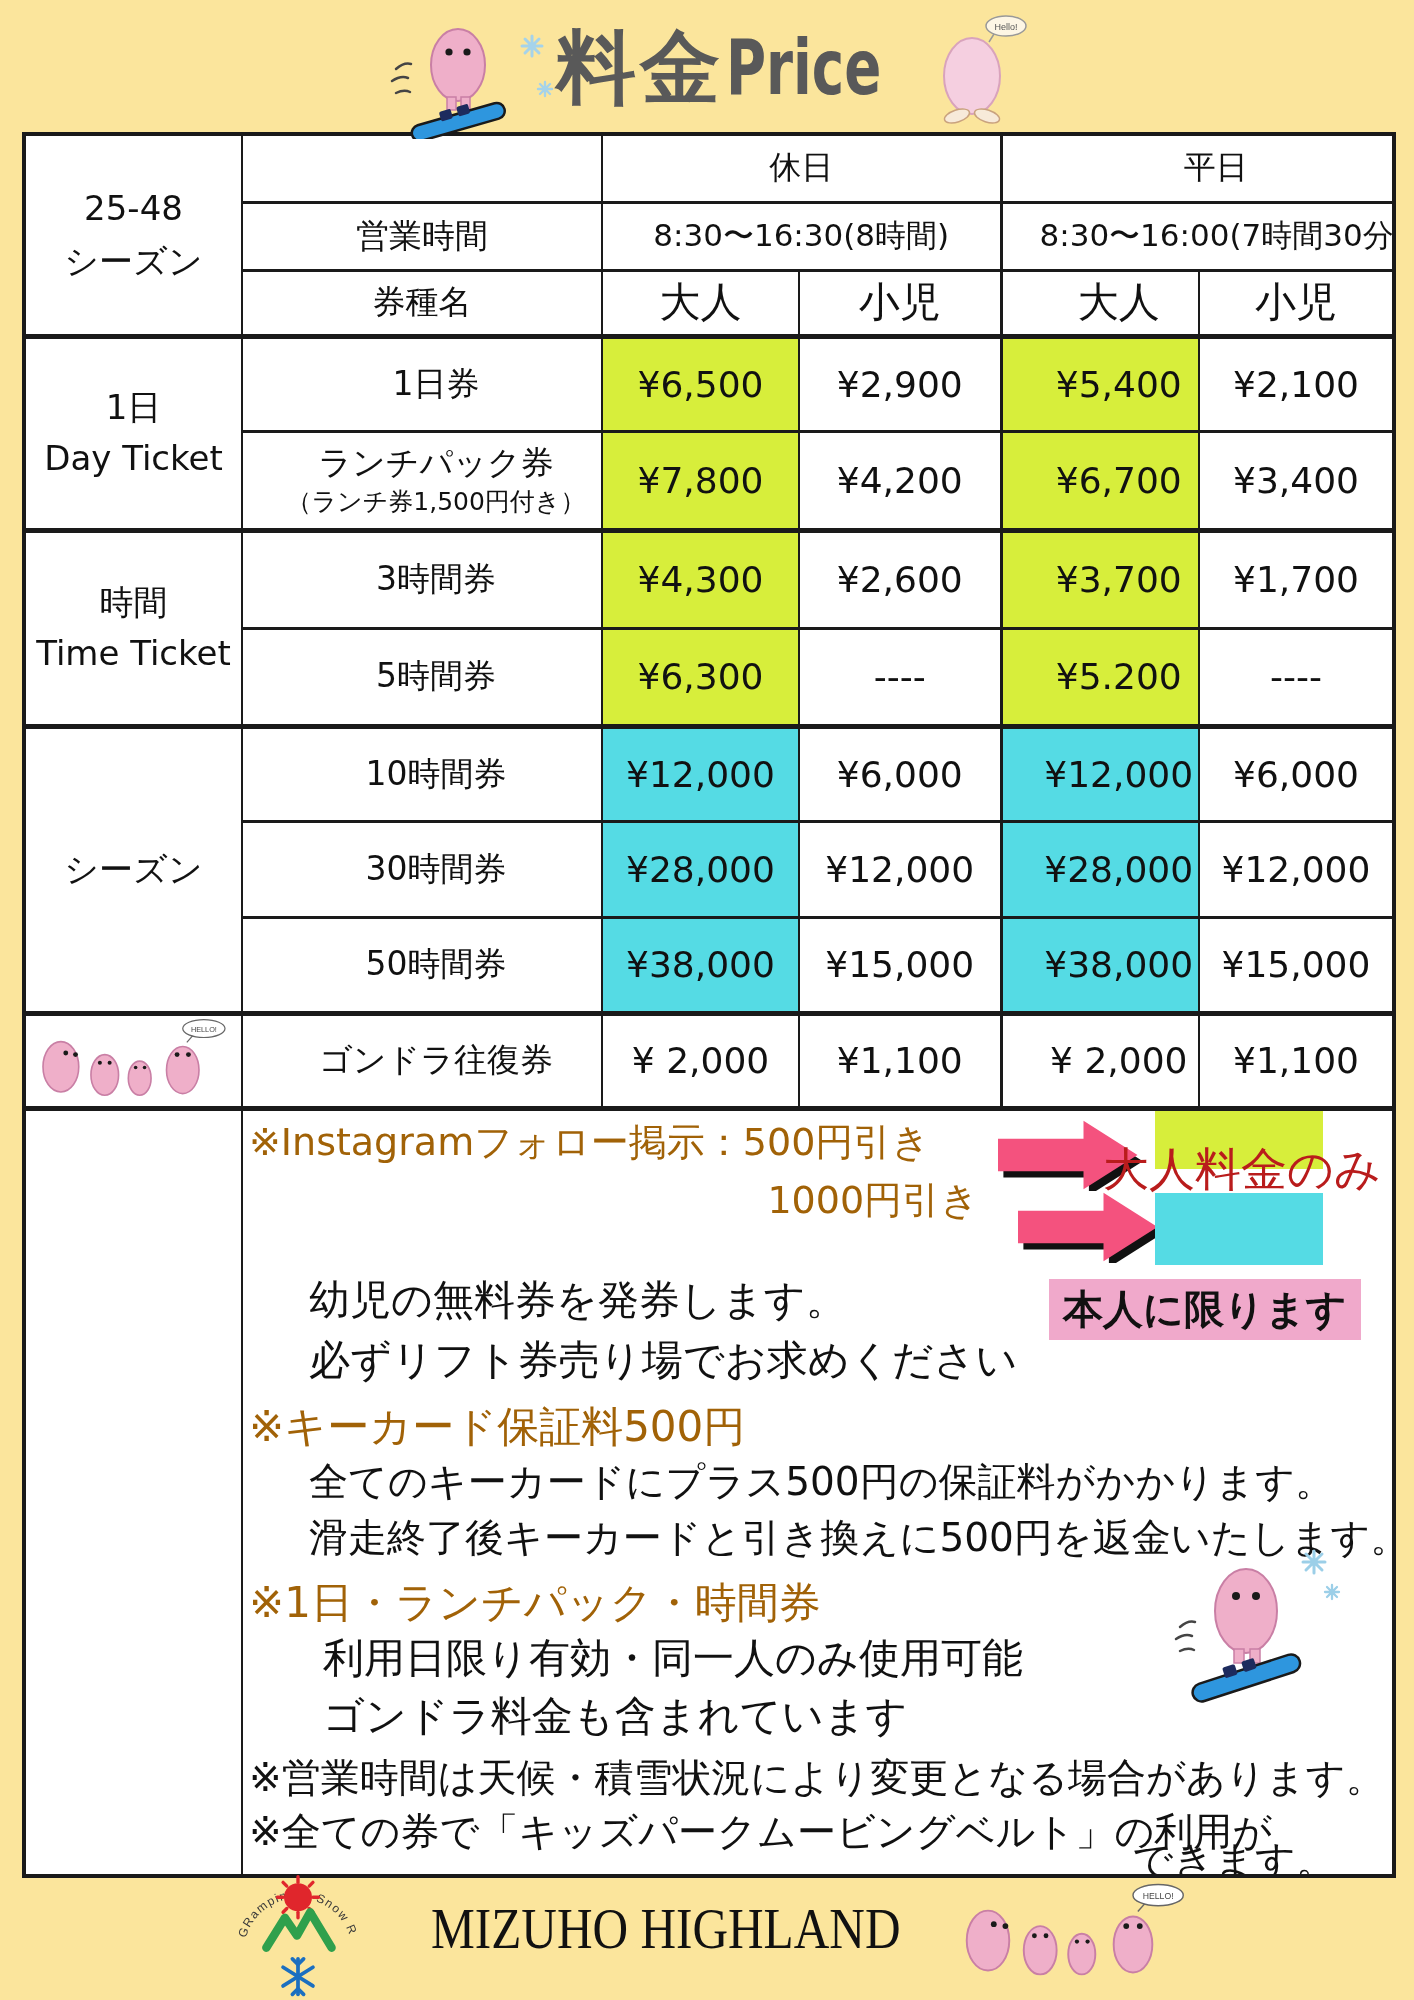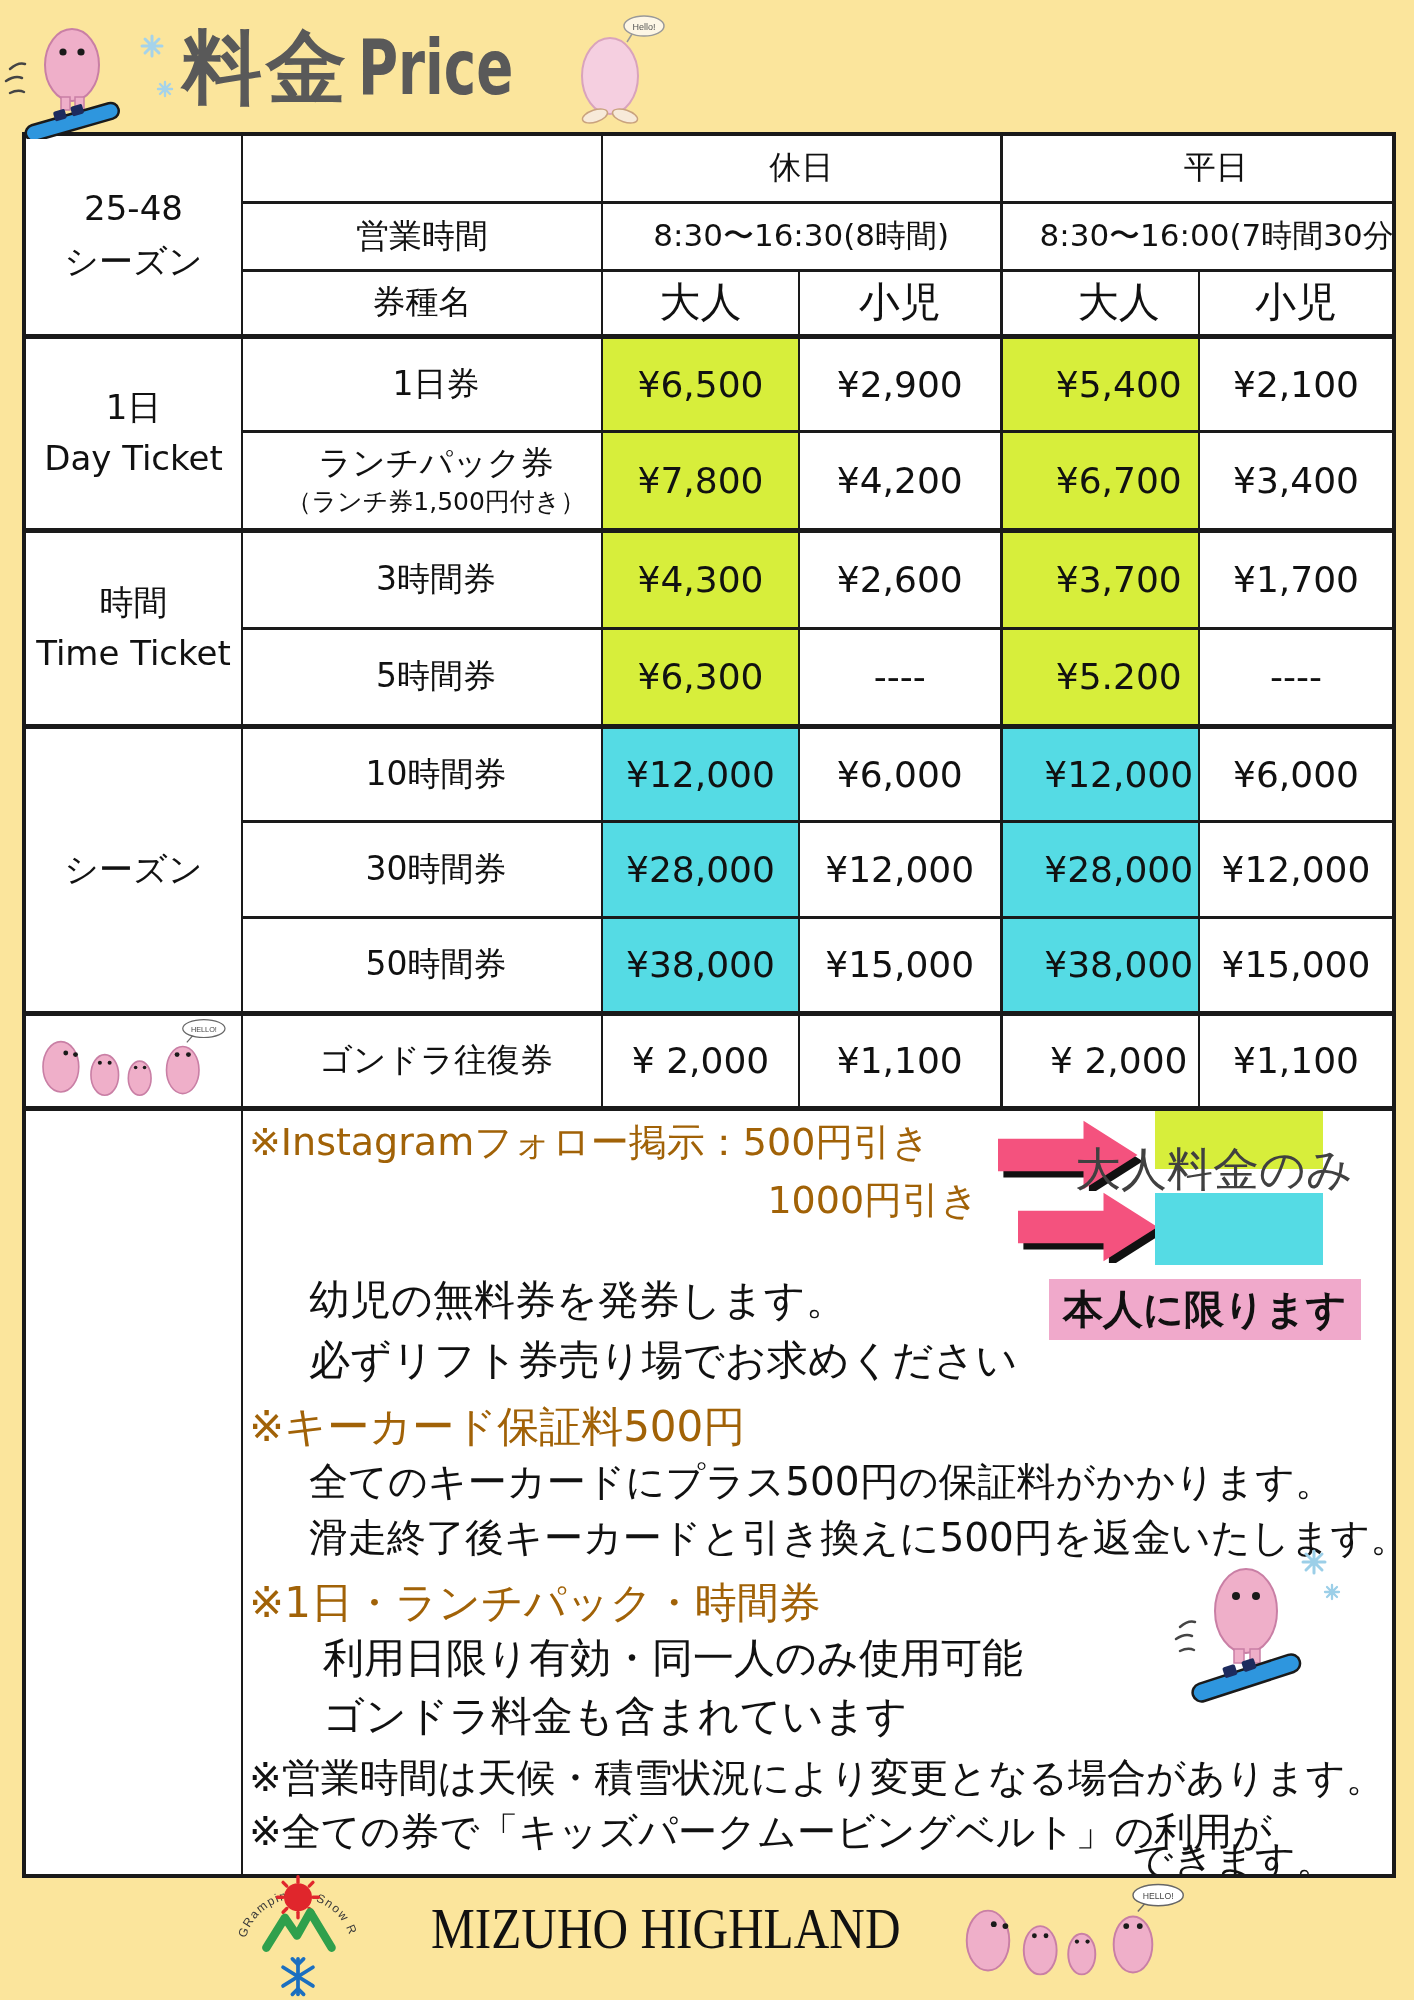--- a/index.html
+++ b/index.html
@@ -6,21 +6,21 @@
   html,body { margin:0; padding:0; }
   body {
     width:1414px; height:2000px; position:relative; overflow:hidden;
     background:#FBE59C;
     font-family:"DejaVu Sans", sans-serif;
     color:#111;
   }
   
   .title-row {
     position:absolute; top:6px; left:0; right:0; height:124px;
-    display:flex; justify-content:flex-start; align-items:center; gap:8px;
+    display:flex; justify-content:center; align-items:center; gap:2px;
     z-index:5;
   }
   .t-jp { font-size:80px; font-weight:bold; color:#595959; letter-spacing:4px; line-height:1; }
   .t-en { font-size:76px; font-weight:bold; color:#595959; line-height:1;
           display:inline-block; transform:scaleX(0.72); transform-origin:left center; margin-right:-20px; }
   .mascot-l { margin-top:18px; }
   .mascot-r { margin-top:10px; }
   
   table.price-table {
     position:absolute; left:22px; top:132px; width:1370px;
@@ -54,21 +54,21 @@
   
   td.notes-cell { position:relative; vertical-align:top; text-align:left; }
   .notes-cell .abs { position:absolute; white-space:nowrap; }
   .nred  { color:#a16207; }
   .n-insta1 { left:6px; top:6px;  font-size:38px; }
   .n-insta2 { left:0;  top:64px; width:736px; text-align:right; font-size:38px; }
   .arrow1 { left:752px; top:8px; }
   .arrow2 { left:772px; top:80px; }
   .sw-green { left:912px; top:0;    width:168px; height:58px; background:#D7EE3B; }
   .sw-cyan  { left:912px; top:82px; width:168px; height:72px; background:#55DBE4; }
-  .n-adult  { left:832px; top:28px; font-size:46px; color:#404040; z-index:2;text-align:right; }
+  .n-adult  { left:860px; top:28px; font-size:46px; color:#b91c1c; z-index:2;text-align:right; }
   .n-honnin { left:806px; top:168px; background:#F0A9CB; font-size:40px; font-weight:bold; padding:3px 14px; }
   .n-body { font-size:39px; }
   .n-infant1  { left:66px; top:162px; font-size:41px; }
   .n-infant2  { left:66px; top:222px; font-size:41px; }
   .n-keyt     { left:6px;  top:288px; font-size:42px; }
   .n-key1     { left:66px; top:344px; }
   .n-key2     { left:66px; top:400px; }
   .n-tickt    { left:6px;  top:464px; font-size:42px; }
   .n-tick1    { left:80px; top:520px; font-size:41px; }
   .n-tick2    { left:80px; top:578px; font-size:41px; }

